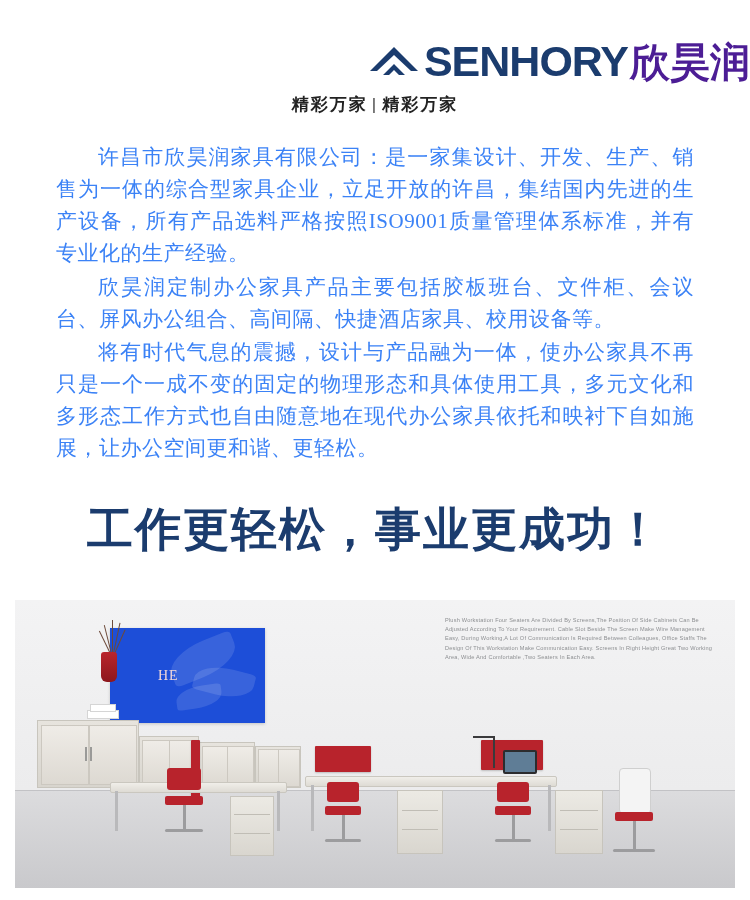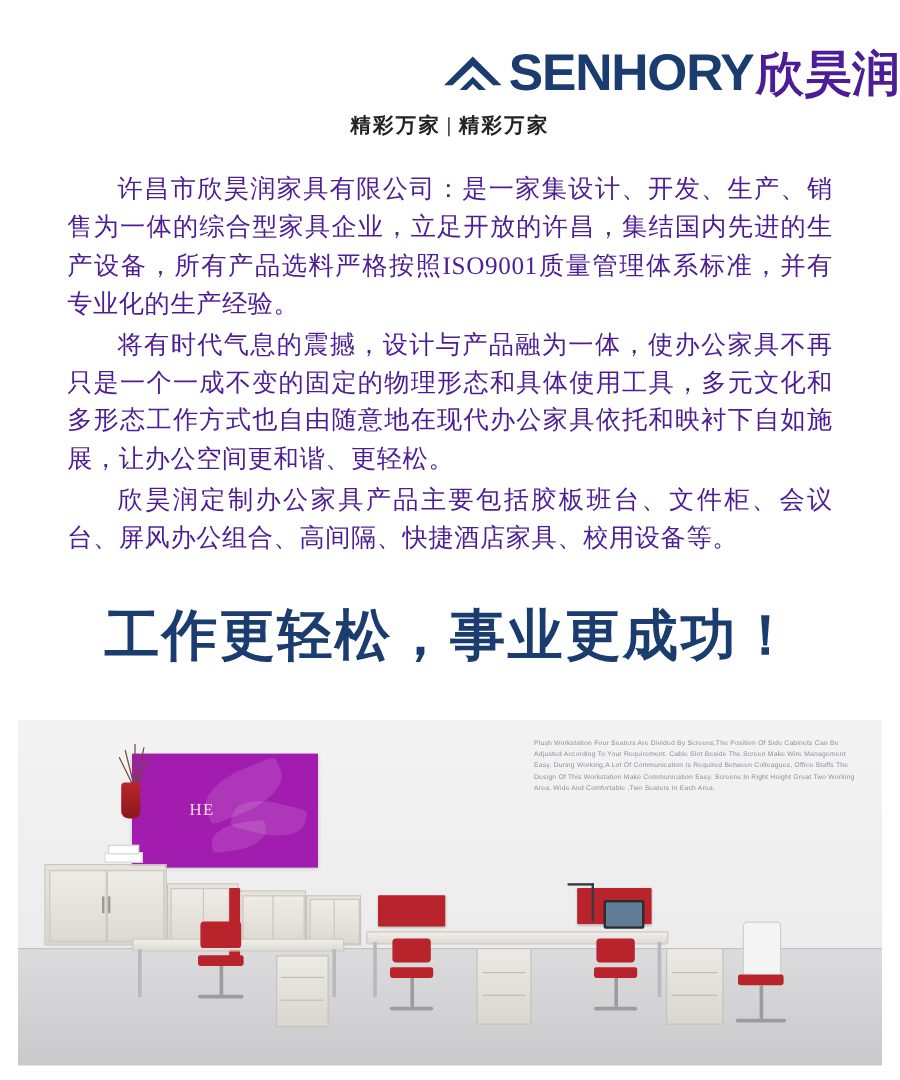--- a/index.html
+++ b/index.html
@@ -63,21 +63,21 @@
     padding: 0 4px;
     font-weight: normal;
   }
 
   
   .copy {
     margin: 26px 56px 0 56px;
     font-family: "Liberation Serif", serif;
     font-size: 21px;
     line-height: 1.52;
-    color: #4c1d95;
+    color: #3b82f6;
     text-align: justify;
     text-justify: inter-ideograph;
     letter-spacing: 0.5px;
   }
   .copy p {
     margin: 0 0 2px 0;
     text-indent: 2em;
   }
 
   
@@ -108,21 +108,21 @@
   .ph-floor {
     position: absolute; left: 0; top: 190px; width: 100%; height: 98px;
     background: linear-gradient(180deg,#dcdcde 0%,#c9c9cc 100%);
   }
   .ph-floorline {
     position:absolute; left:0; top:190px; width:100%; height:1px; background:#c2c2c5;
   }
   
   .art-panel {
     position: absolute; left: 95px; top: 28px; width: 155px; height: 95px;
-    background: #a21caf;
+    background: #1d4ed8;
     box-shadow: 0 1px 3px rgba(0,0,0,.18);
     overflow:hidden;
   }
   .art-panel .leaf {
     position:absolute; background: rgba(255,255,255,.12); border-radius: 60% 10% 60% 10%;
   }
   .art-panel .l1 { width: 70px; height: 34px; left: 58px; top: 14px; transform: rotate(-22deg); }
   .art-panel .l2 { width: 60px; height: 28px; left: 84px; top: 40px; transform: rotate(14deg); }
   .art-panel .l3 { width: 46px; height: 22px; left: 66px; top: 58px; transform: rotate(-8deg); }
   .art-panel .he {
@@ -199,22 +199,22 @@
     <span class="logo-latin">SENHORY</span>
     <span class="logo-cn">欣昊润</span>
   </div>
   <div class="logo-sub">
     <span>精彩万家</span><span class="sep">|</span><span>精彩万家</span>
   </div>
 </div>
 
 <div class="copy">
   <p>许昌市欣昊润家具有限公司：是一家集设计、开发、生产、销售为一体的综合型家具企业，立足开放的许昌，集结国内先进的生产设备，所有产品选料严格按照ISO9001质量管理体系标准，并有专业化的生产经验。</p>
+  <p>欣昊润定制办公家具产品主要包括胶板班台、文件柜、会议台、屏风办公组合、高间隔、快捷酒店家具、校用设备等。</p>
   <p>将有时代气息的震撼，设计与产品融为一体，使办公家具不再只是一个一成不变的固定的物理形态和具体使用工具，多元文化和多形态工作方式也自由随意地在现代办公家具依托和映衬下自如施展，让办公空间更和谐、更轻松。</p>
-  <p>欣昊润定制办公家具产品主要包括胶板班台、文件柜、会议台、屏风办公组合、高间隔、快捷酒店家具、校用设备等。</p>
 </div>
 
 <div class="slogan">工作更轻松，事业更成功！</div>
 
 <div class="photo">
   <div class="ph-wall"></div>
   <div class="ph-floor"></div>
   <div class="ph-floorline"></div>
 
   <div class="art-panel">

